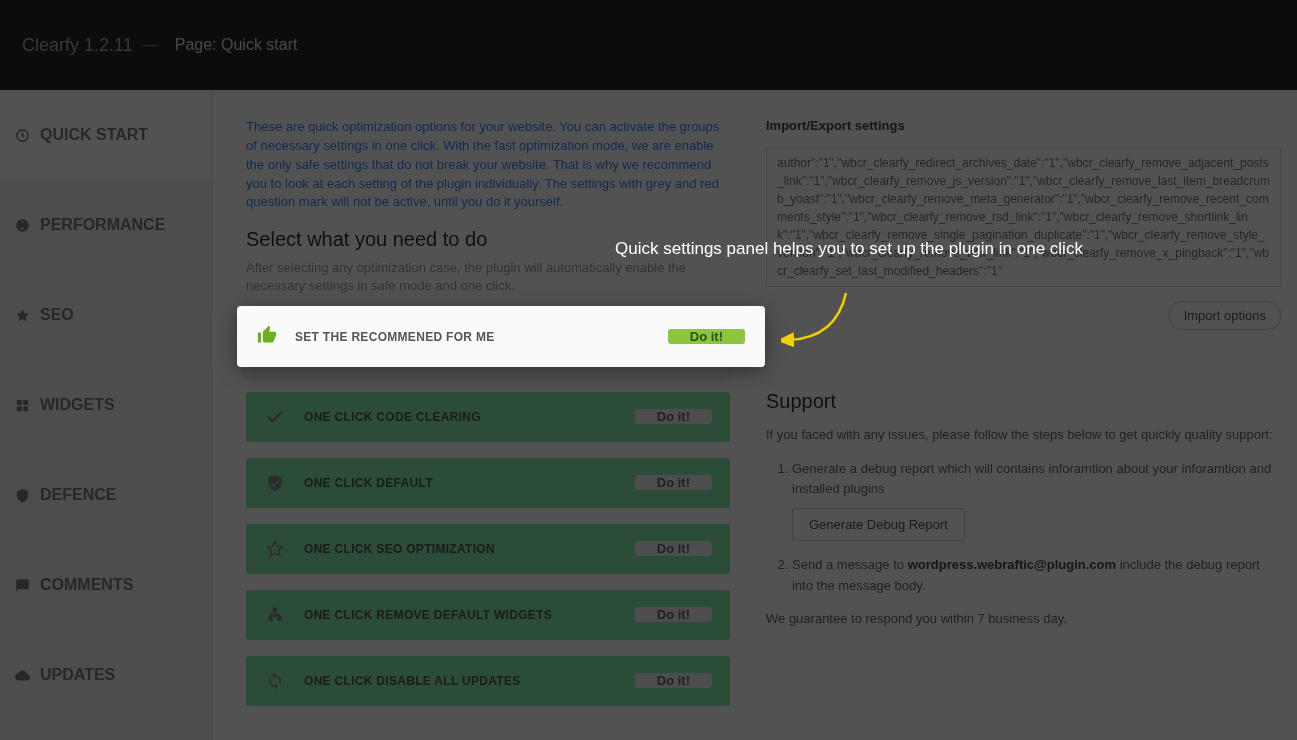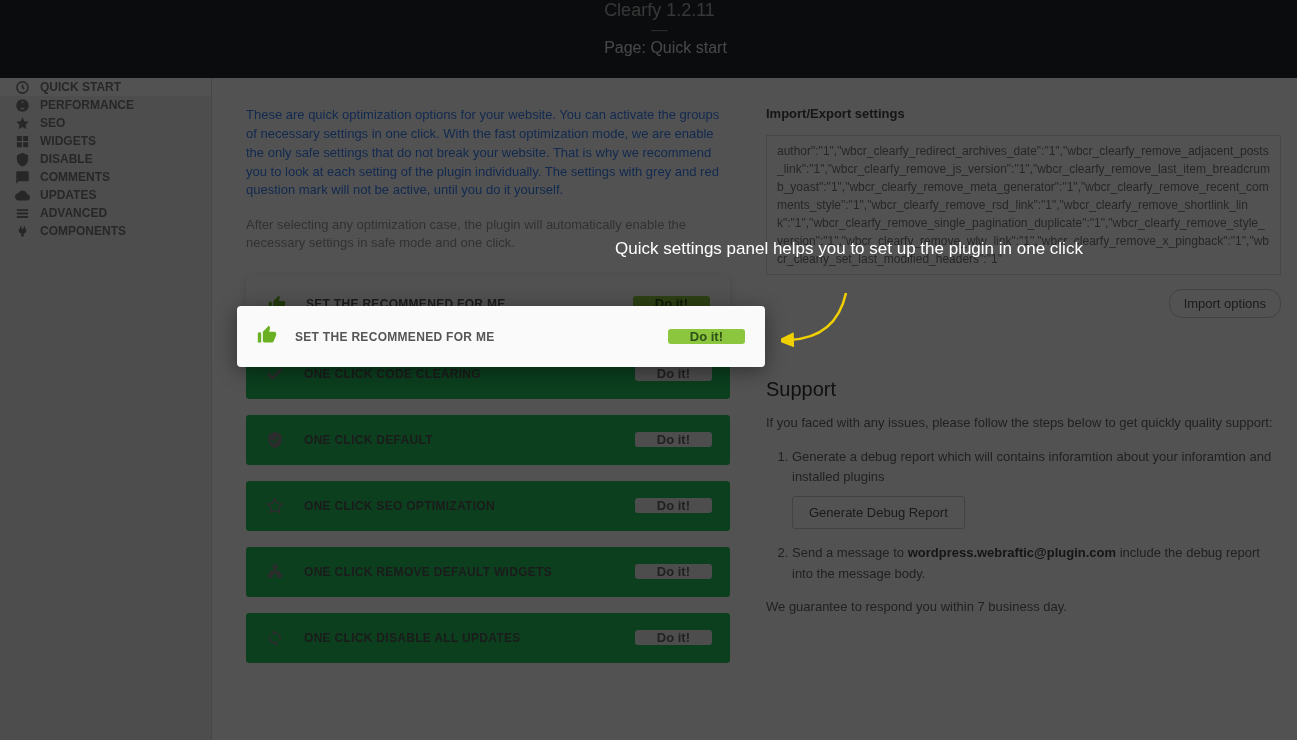--- a/index.html
+++ b/index.html
@@ -4,62 +4,61 @@
 <style>
 * { box-sizing: border-box; margin: 0; padding: 0; }
 body {
   width: 1297px; height: 740px;
   font-family: -apple-system, BlinkMacSystemFont, "Segoe UI", Arial, sans-serif;
   background: #23282d;
   overflow: hidden;
   position: relative;
 }
 .header {
-  height: 78px;
+  height: 90px;
   background: #23282d;
   display: flex; align-items: center;
   padding-left: 22px;
   color: #888;
-  flex-direction: column;
 }
 .header-title { font-size: 18px; font-weight: 400; color: #aaa; }
 .header-em { color: #888; }
-.header-page { color: #ddd; margin-left: 12px; font-weight: 500; }
+.header-page { color: #ddd; margin-left: 6px; font-weight: 500; }
 .layout { display: flex; height: calc(100% - 78px); }
 .sidebar {
   width: 212px;
   background: #efefef;
   border-right: 1px solid #ddd;
 }
 .sidebar-item {
   display: flex; align-items: center;
-  padding: 1px 14px;
+  padding: 36px 14px;
   color: #7a7a7a;
-  font-size: 12px;
+  font-size: 16px;
   font-weight: 600;
   cursor: pointer;
   gap: 10px;
 }
 .sidebar-item.active {
   background: #fff;
 }
 .sidebar-item .ic { width: 16px; height: 16px; display:flex; align-items:center; justify-content:center; }
 .main {
   flex: 1;
   background: #fff;
   display: flex;
   overflow: hidden;
 }
 .col-left { width: 540px; padding: 28px 22px 0 34px; }
 .col-right { flex:1; padding: 28px 16px 0 14px; }
 .intro { font-size: 13px; line-height: 1.45; color: #3b82f6; margin-bottom: 16px; }
 .h2 { font-size: 20px; font-weight: 500; color: #333; margin-bottom: 8px; }
 .sub { font-size: 13px; color: #999; margin-bottom: 22px; line-height: 1.4; }
 .card {
-  background: #22c55e;
+  background: #86efac;
   border-radius: 3px;
   display: flex; align-items: center;
   padding: 14px 18px;
   margin-bottom: 16px;
   gap: 18px;
 }
 .card.highlight {
   background: #fafafa;
   box-shadow: 0 2px 10px rgba(0,0,0,0.15);
   padding: 18px 20px;
@@ -206,21 +205,21 @@
           </svg>
         </span>
         <span>WIDGETS</span>
       </div>
       <div class="sidebar-item">
         <span class="ic">
           <svg width="15" height="15" viewBox="0 0 24 24" fill="#7a7a7a">
             <path d="M12 1L3 5v6c0 5.55 3.84 10.74 9 12 5.16-1.26 9-6.45 9-12V5l-9-4z"></path>
           </svg>
         </span>
-        <span>DISABLE</span>
+        <span>DEFENCE</span>
       </div>
       <div class="sidebar-item">
         <span class="ic">
           <svg width="15" height="15" viewBox="0 0 24 24" fill="#7a7a7a">
             <path d="M20 2H4c-1.1 0-2 .9-2 2v18l4-4h14c1.1 0 2-.9 2-2V4c0-1.1-.9-2-2-2z"></path>
           </svg>
         </span>
         <span>COMMENTS</span>
       </div>
       <div class="sidebar-item">
@@ -244,20 +243,21 @@
           <svg width="15" height="15" viewBox="0 0 24 24" fill="#7a7a7a">
             <path d="M16 7V3h-2v4h-4V3H8v4H6v4c0 2.21 1.79 4 4 4v5h4v-5c2.21 0 4-1.79 4-4V7h-2z"></path>
           </svg>
         </span>
         <span>COMPONENTS</span>
       </div>
     </div>
   <div class="main">
     <div class="col-left">
       <p class="intro">These are quick optimization options for your website. You can activate the groups of necessary settings in one click. With the fast optimization mode, we are enable the only safe settings that do not break your website. That is why we recommend you to look at each setting of the plugin individually. The settings with grey and red question mark will not be active, until you do it yourself.</p>
+      <h2 class="h2">Select what you need to do</h2>
       <p class="sub">After selecting any optimization case, the plugin will automatically enable the necessary settings in safe mode and one click.</p>
       <div id="cards">
           <div class="card highlight">
             <span class="cic">
               <svg width="18" height="18" viewBox="0 0 24 24" fill="currentColor">
                 <path d="M1 21h4V9H1v12zm22-11c0-1.1-.9-2-2-2h-6.31l.95-4.57.03-.32c0-.41-.17-.79-.44-1.06L14.17 1 7.59 7.59C7.22 7.95 7 8.45 7 9v10c0 1.1.9 2 2 2h9c.83 0 1.54-.5 1.84-1.22l3.02-7.05c.09-.23.14-.47.14-.73v-2z"></path>
               </svg>
             </span>
             <span class="card-label">SET THE RECOMMENED FOR ME</span>
             <button class="do-btn">Do it!</button>

